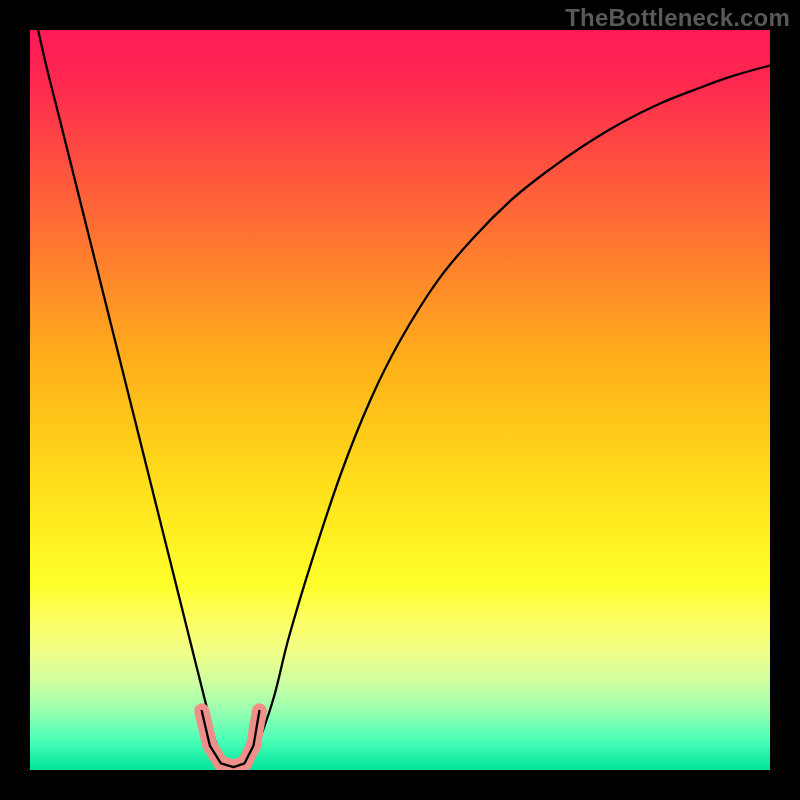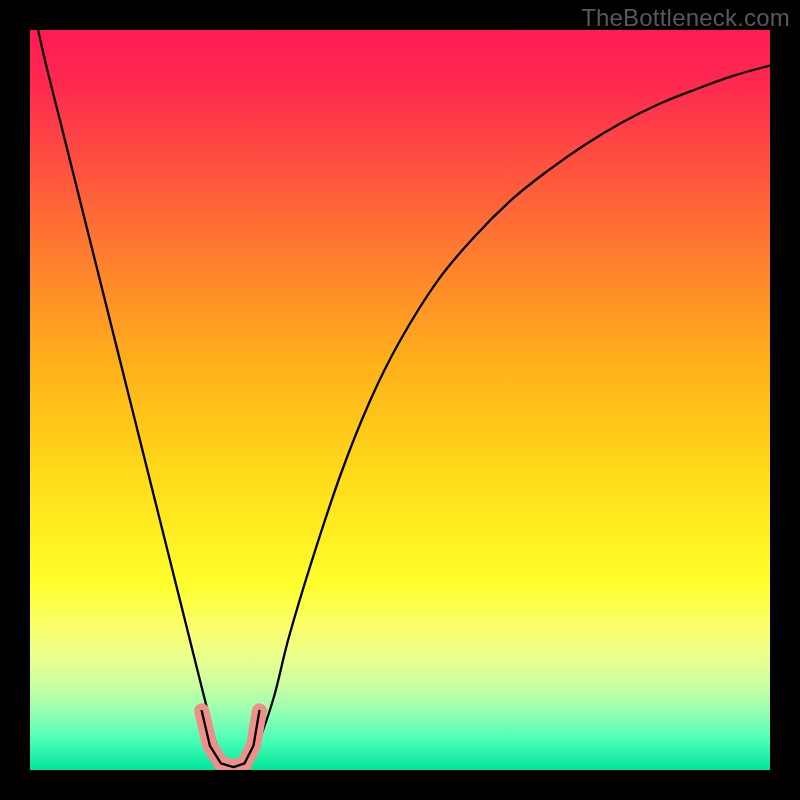--- a/index.html
+++ b/index.html
@@ -27,21 +27,21 @@
     top: 0; left: 0;
     width: 740px; height: 740px;
     pointer-events: none;
   }
   .link {
     position: absolute;
     top: 4px;
     right: 10px;
     font-family: Arial, Helvetica, sans-serif;
     font-size: 24px;
-    font-weight: 400;
+    font-weight: 700;
     letter-spacing: 0.2px;
     color: #58595b;
     text-decoration: none;
   }
 </style>
 </head>
 <body>
 
 <div class="frame">
 

